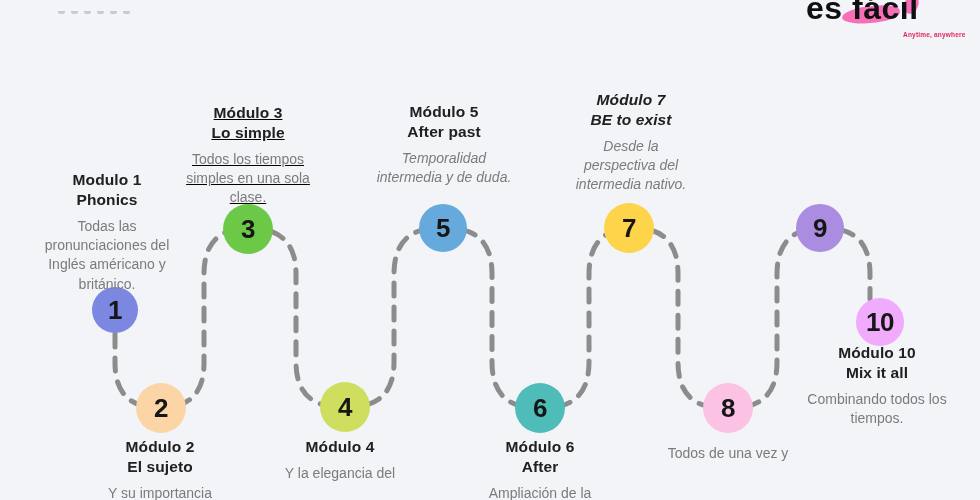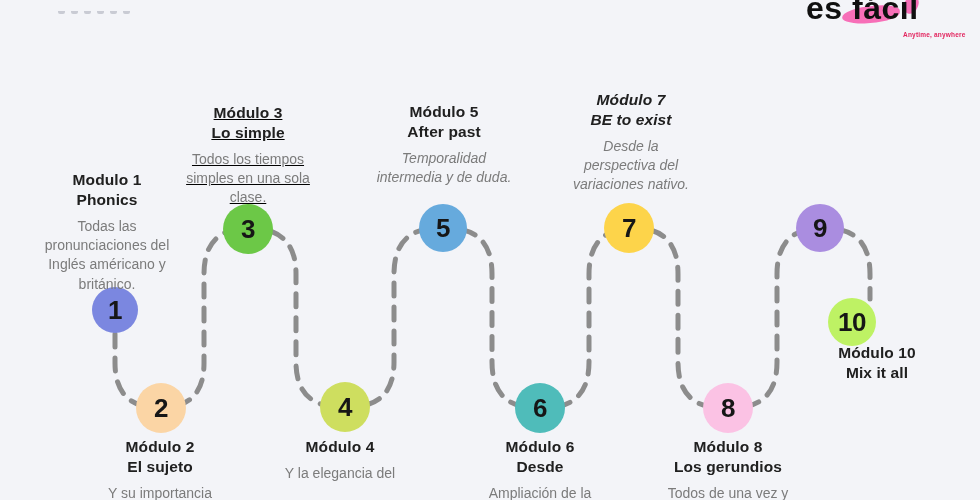--- a/index.html
+++ b/index.html
@@ -136,21 +136,21 @@
     </div>
   <div class="circle" style="left: 604px; top: 203px; width: 50px; height: 50px; background-color: rgb(253, 212, 74);">
       <span class="num">7</span>
     </div>
   <div class="circle" style="left: 703px; top: 383px; width: 50px; height: 50px; background-color: rgb(251, 194, 228);">
       <span class="num">8</span>
     </div>
   <div class="circle" style="left: 796px; top: 204px; width: 48px; height: 48px; background-color: rgb(170, 141, 224);">
       <span class="num">9</span>
     </div>
-  <div class="circle" style="left: 828px; top: 298px; width: 48px; height: 48px; background-color: #bef264;">
+  <div class="circle" style="left: 856px; top: 298px; width: 48px; height: 48px; background-color: #f0abfc;">
       <span class="num">10</span>
     </div>
 
   <div class="textblock" style="left:18px;  top:170px; width:178px;">
     <div class="mod-title">
       <div>Modulo 1</div>
         <div>Phonics</div>
     </div>
     <div class="mod-desc desc-narrow" style="width:164px;">Todas las pronunciaciones del Inglés américano y británico.</div>
   </div>
@@ -182,47 +182,44 @@
     <div class="mod-title">
       <div>Módulo 5</div>
         <div>After past</div>
     </div>
     <div class="mod-desc desc-narrow" style="width:150px;font-style:italic;">Temporalidad intermedia y de duda.</div>
   </div>
 
   <div class="textblock" style="left:455px; top:437px; width:170px;">
     <div class="mod-title">
       <div>Módulo 6</div>
-        <div>Desde</div>
+        <div>After</div>
     </div>
     <div class="mod-desc">Ampliación de la</div>
   </div>
 
   <div class="textblock" style="left:551px; top:90px; width:160px;font-style:italic;">
     <div class="mod-title">
       <div>Módulo 7</div>
         <div>BE to exist</div>
     </div>
-    <div class="mod-desc desc-narrow" style="width:130px;">Desde la perspectiva del variaciones nativo.</div>
+    <div class="mod-desc desc-narrow" style="width:130px;">Desde la perspectiva del intermedia nativo.</div>
   </div>
 
   <div class="textblock" style="left:633px; top:437px; width:190px;">
-    <div class="mod-title">
-      <div>Módulo 8</div>
-        <div>Los gerundios</div>
-    </div>
     <div class="mod-desc">Todos de una vez y</div>
   </div>
 
 
   <div class="textblock" style="left:782px; top:343px; width:190px;">
     <div class="mod-title">
       <div>Módulo 10</div>
         <div>Mix it all</div>
     </div>
+    <div class="mod-desc desc-narrow" style="width:160px;">Combinando todos los tiempos.</div>
   </div>
 
   <div class="brand">
     <span class="brand-blob blob-a" style="background-color: rgb(247, 111, 184);"></span>
     <span class="brand-blob blob-b" style="background-color: rgb(247, 111, 184);"></span>
     <div class="brand-title"><span>es fácil</span></div>
     <div class="brand-tagline" style="color: rgb(226, 36, 94);">Anytime, anywhere</div>
   </div>
 
   <div class="top-marks">

